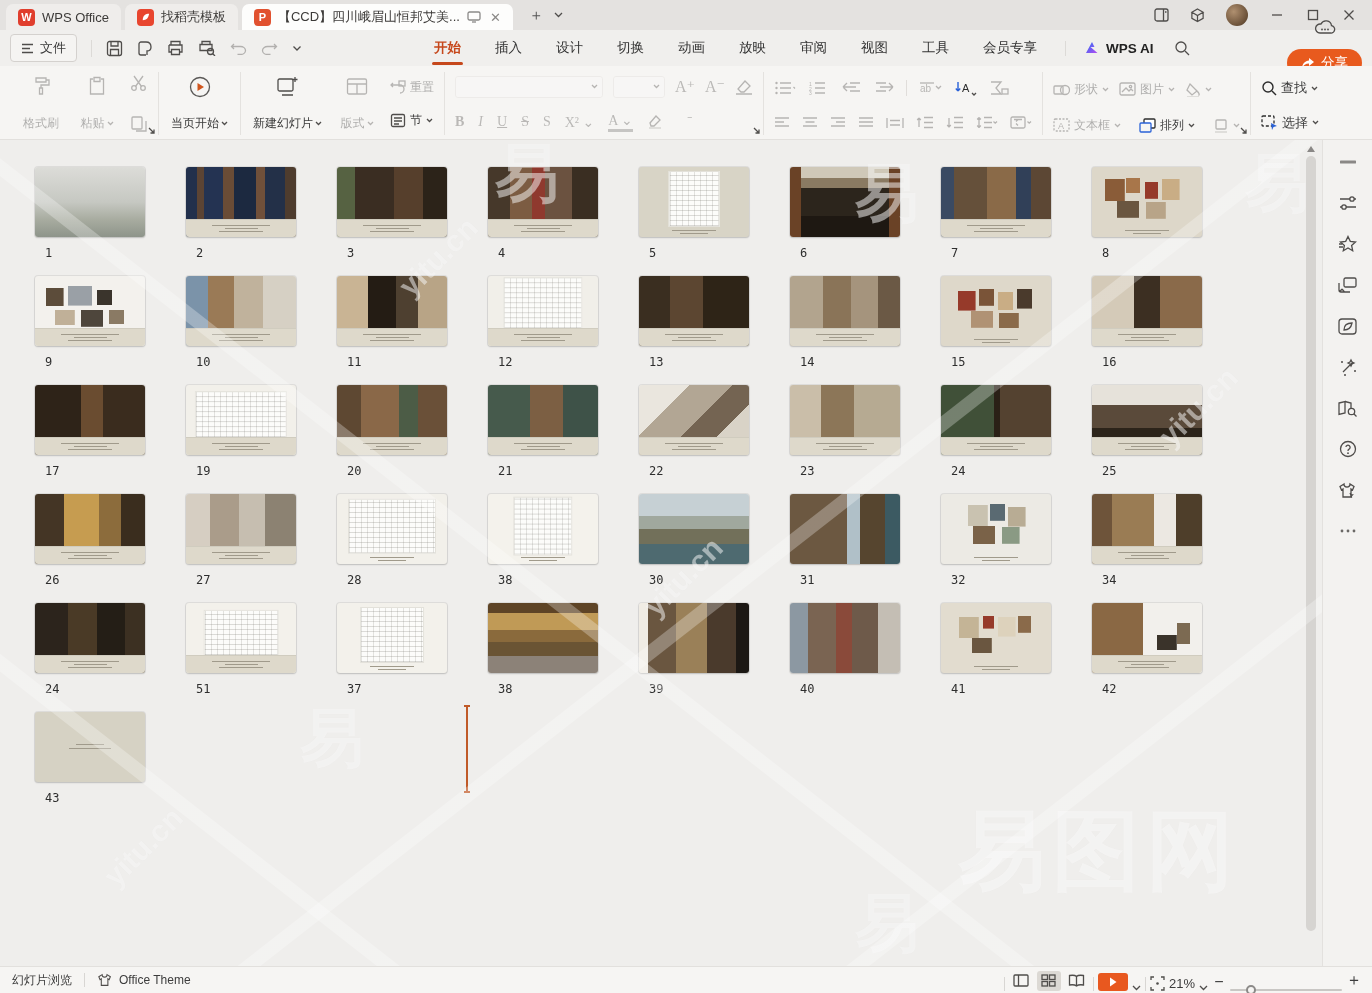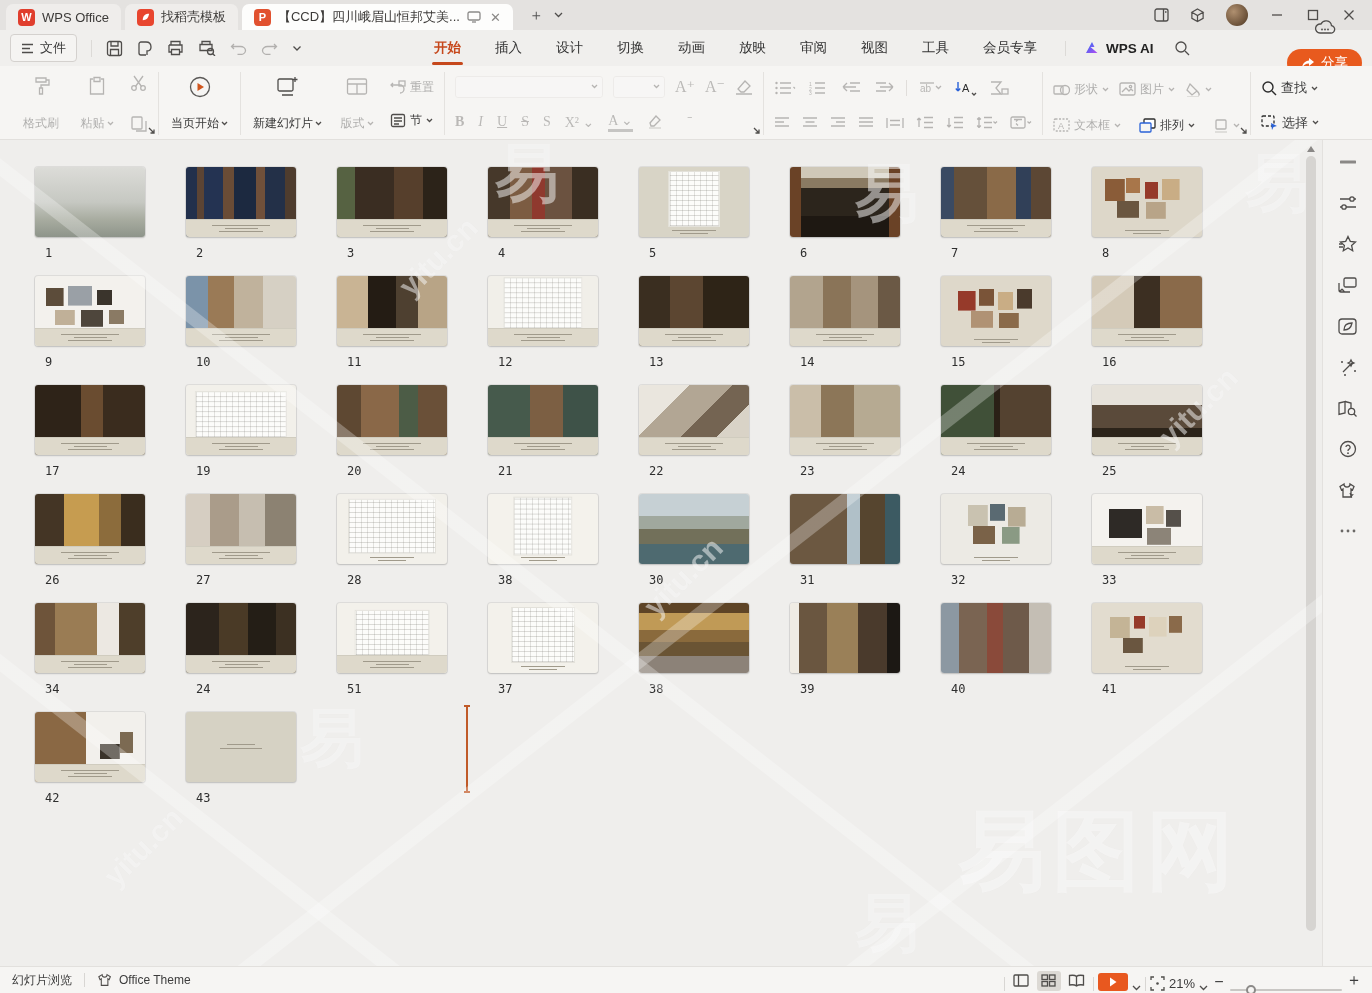--- a/index.html
+++ b/index.html
@@ -881,30 +881,20 @@
       <div class="cell">
         <div class="thumb" style="background: linear-gradient(rgb(201, 194, 176), rgb(201, 194, 176)) 30% 22% / 18% 30% no-repeat, linear-gradient(rgb(90, 106, 114), rgb(90, 106, 114)) 52% 18% / 14% 24% no-repeat, linear-gradient(rgb(184, 172, 148), rgb(184, 172, 148)) 72% 26% / 16% 28% no-repeat, linear-gradient(rgb(138, 154, 132), rgb(138, 154, 132)) 66% 62% / 16% 24% no-repeat, linear-gradient(rgb(122, 98, 72), rgb(122, 98, 72)) 36% 62% / 20% 26% no-repeat, rgb(236, 234, 228);">
           <div class="cap-inner">
             <i style="width: 40%;"></i>
             <i style="width: 26%;"></i>
           </div>
         </div>
         <div class="snum">32</div>
       </div>
       <div class="cell">
-        <div class="thumb" style="background: linear-gradient(rgb(46, 42, 38), rgb(46, 42, 38)) 22% 38% / 30% 42% no-repeat, linear-gradient(rgb(201, 188, 166), rgb(201, 188, 166)) 58% 24% / 16% 26% no-repeat, linear-gradient(rgb(85, 80, 74), rgb(85, 80, 74)) 78% 30% / 14% 24% no-repeat, linear-gradient(rgb(140, 132, 120), rgb(140, 132, 120)) 64% 64% / 22% 24% no-repeat, rgb(244, 242, 238);">
-          <div class="cap-strip">
-            <i style="width: 52%;"></i>
-            <i style="width: 30%;"></i>
-            <i style="width: 40%;"></i>
-          </div>
-        </div>
-        <div class="snum">33</div>
-      </div>
-      <div class="cell">
         <div class="thumb" style="background: linear-gradient(90deg, rgb(110, 84, 58) 0px, rgb(110, 84, 58) 18%, rgb(154, 124, 84) 18%, rgb(154, 124, 84) 56%, rgb(236, 232, 226) 56%, rgb(236, 232, 226) 76%, rgb(78, 62, 42) 76%);">
           <div class="cap-strip">
             <i style="width: 52%;"></i>
             <i style="width: 30%;"></i>
             <i style="width: 40%;"></i>
           </div>
         </div>
         <div class="snum">34</div>
       </div>
       <div class="cell">

